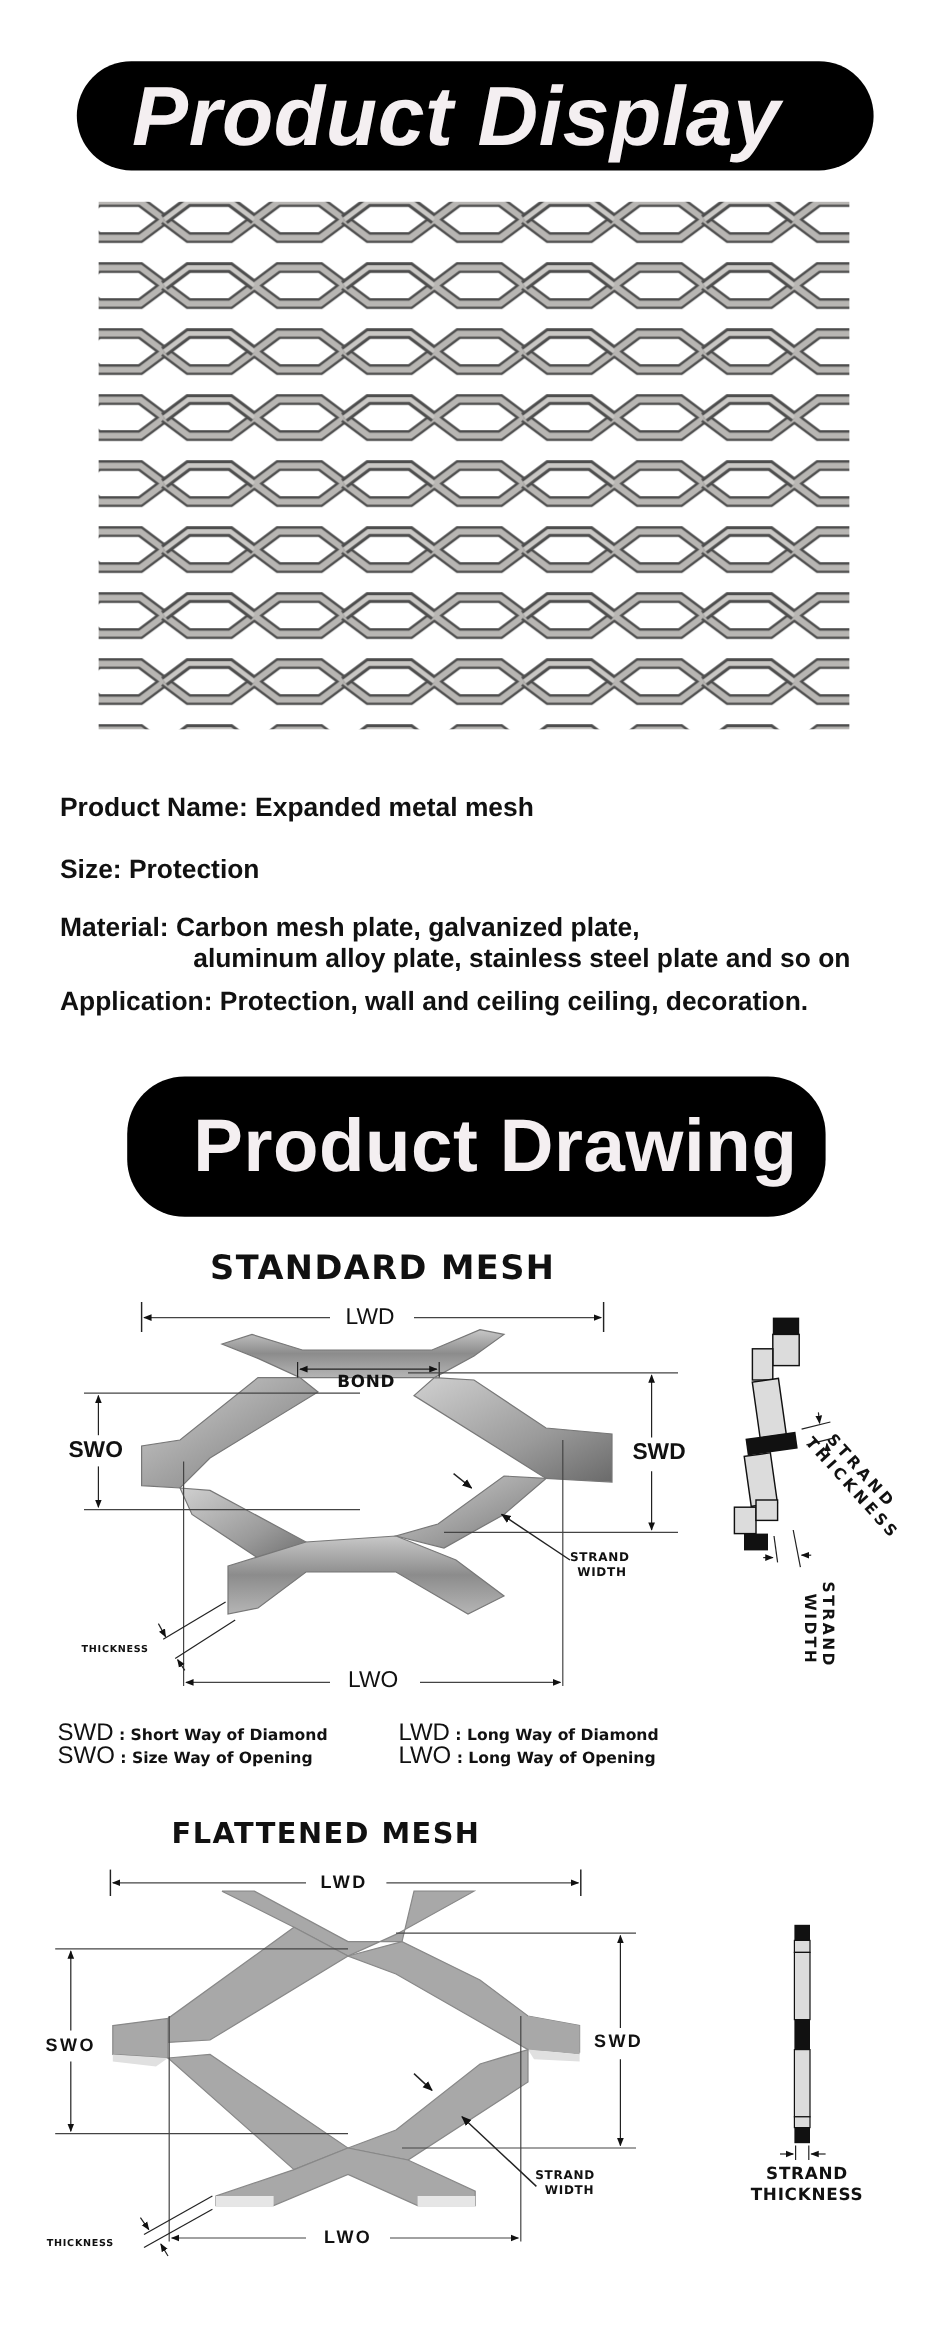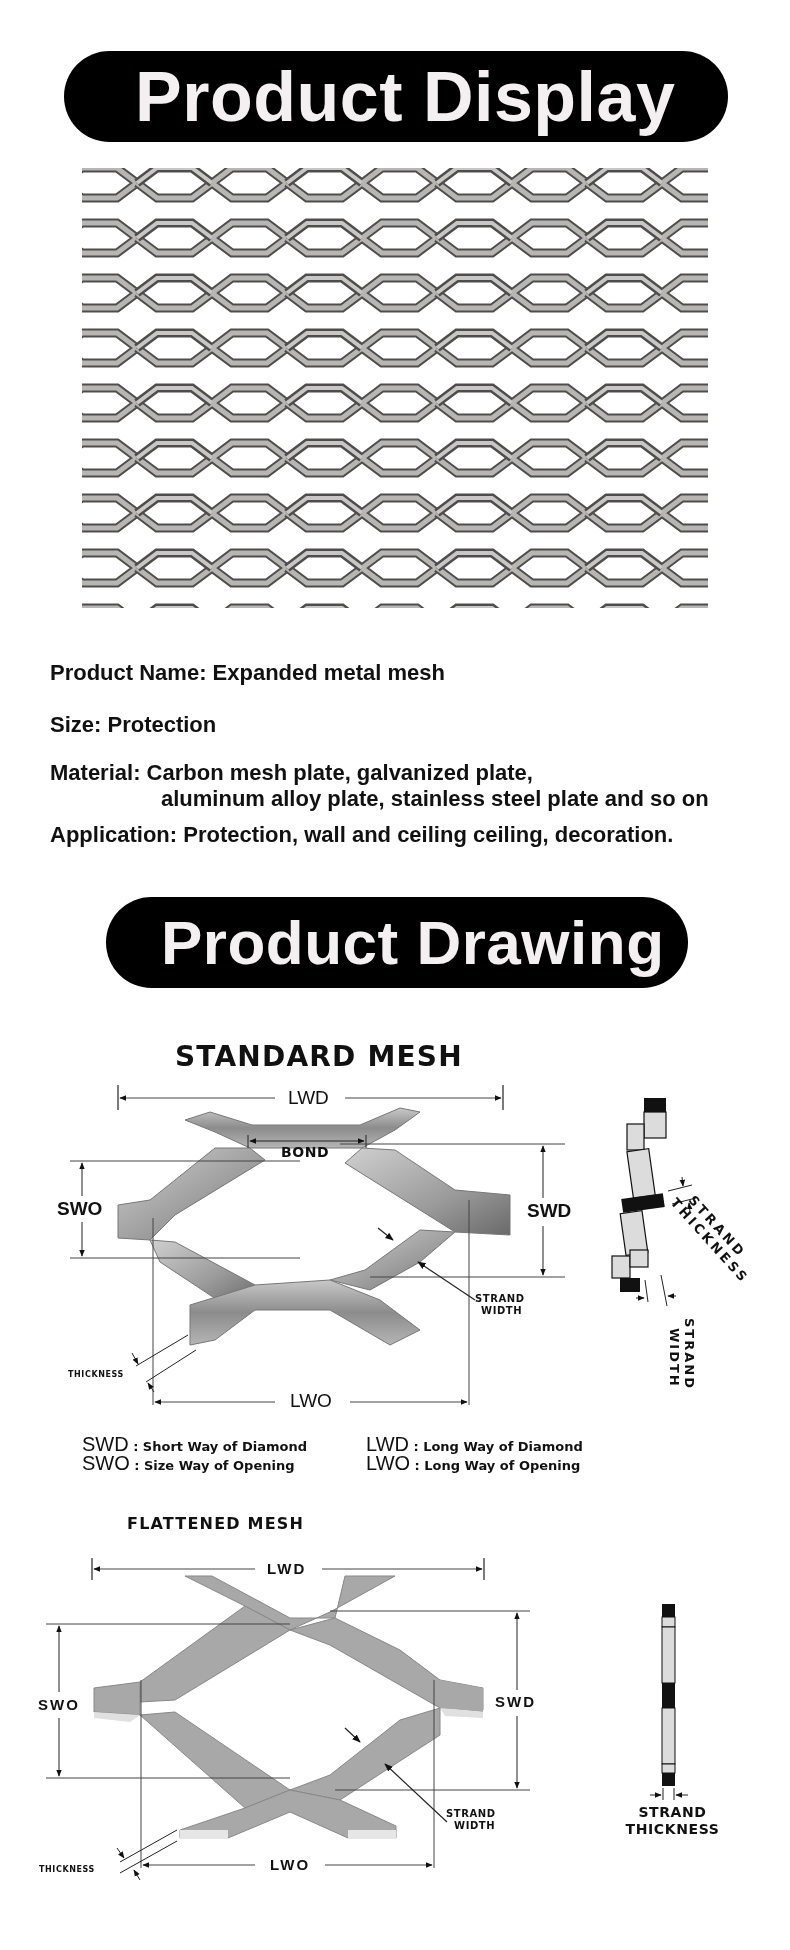--- a/index.html
+++ b/index.html
@@ -5,30 +5,30 @@
   html, body { margin: 0; padding: 0; background: #ffffff; }
   body { width: 790px; height: 1950px; position: relative; overflow: hidden; font-family: "Liberation Sans", sans-serif; color: #000; }
   .pill { position: absolute; background: #000; border-radius: 48px; display: flex; align-items: center; }
   .pill-title { color: #f4eff1; font-family: "Liberation Sans", sans-serif; font-weight: bold; white-space: nowrap; letter-spacing: 0.5px; }
   .info { position: absolute; left: 50px; font-size: 22px; font-weight: bold; white-space: nowrap; color: #111; line-height: 26px; margin-top: 10px; }
   .info .indent { display: block; padding-left: 111px; }
   .mesh-photo { position: absolute; left: 82px; top: 168px; width: 626px; height: 440px; background: #fff; overflow: hidden; }
   .dtitle { position: absolute; font-family: "DejaVu Sans", sans-serif; font-weight: bold; letter-spacing: 1.2px; white-space: nowrap; color: #111; }
   .lbl { position: absolute; font-family: "Liberation Sans", sans-serif; white-space: nowrap; color: #111; }
   .lbl-sm { position: absolute; font-family: "DejaVu Sans", sans-serif; font-weight: bold; font-size: 10px; letter-spacing: 0.6px; white-space: nowrap; color: #111; line-height: 12px; }
-  .legend { position: absolute; white-space: nowrap; color: #111; line-height: 17px; margin-left: 34px; }
+  .legend { position: absolute; white-space: nowrap; color: #111; line-height: 17px; }
   .legend .abbr { font-family: "Liberation Sans", sans-serif; font-size: 20px; }
   .legend .def { font-family: "DejaVu Sans", sans-serif; font-weight: bold; font-size: 13px; }
   svg { position: absolute; overflow: visible; }
 </style>
 </head>
 <body>
 
 <div class="pill" style="left:64px; top:51px; width:664px; height:91px;">
-  <span class="pill-title" style="font-size:70px; margin-left:71px;">Product Display</span>
+  <span class="pill-title" style="font-size:70px; margin-left:46px;font-style:italic;">Product Display</span>
 </div>
 
 <div class="mesh-photo">
   <svg width="626" height="440" viewBox="0 0 626 440" style="left:0;top:0;">
     <defs>
       <pattern id="meshPat" x="-20" y="-12" width="150" height="55" patternUnits="userSpaceOnUse">
         <path d="M0 27 L20 12 L55 12 L75 27 L55 42 L20 42 Z" fill="none" stroke="#4d4d4d" stroke-width="9"></path>
         <path d="M0 27 L20 12 L55 12 L75 27 L55 42 L20 42 Z" fill="none" stroke="#b8b6b3" stroke-width="5"></path>
         <path d="M75 27 L95 42 L130 42 L150 27" fill="none" stroke="#4d4d4d" stroke-width="9"></path>
         <path d="M75 27 L95 42 L130 42 L150 27" fill="none" stroke="#b8b6b3" stroke-width="5"></path>
@@ -43,21 +43,21 @@
 </div>
 
 <div class="info" style="top:650px;">Product Name: Expanded metal mesh</div>
 <div class="info" style="top:702px;">Size: Protection</div>
 <div class="info" style="top:750px;">
   <span>Material: Carbon mesh plate, galvanized plate,</span>
   <span class="indent">aluminum alloy plate, stainless steel plate and so on</span>
 </div>
 <div class="info" style="top:812px;">Application: Protection, wall and ceiling ceiling, decoration.</div>
 
-<div class="pill" style="left:106px; top:897px; width:582px; height:91px;">
+<div class="pill" style="left:106px; top:897px; width:582px; height:117px;">
   <span class="pill-title" style="font-size:62px; margin-left:55px;">Product Drawing</span>
 </div>
 
 <div class="dtitle" style="left:175px; top:1040px; font-size:28px;">STANDARD MESH</div>
 
 <svg width="790" height="1950" viewBox="0 0 790 1950" style="left:0;top:0;">
   <defs>
     <linearGradient id="gMetal" x1="0" y1="0" x2="0" y2="1">
       <stop offset="0" stop-color="#c8c8c8"></stop>
       <stop offset="0.5" stop-color="#8c8c8c"></stop>
@@ -230,21 +230,21 @@
 
 <div class="legend" style="left:48px; top:1436px;">
   <div><span class="abbr">SWD</span> <span class="def">: Short Way of Diamond</span></div>
   <div><span class="abbr">SWO</span> <span class="def">: Size Way of Opening</span></div>
 </div>
 <div class="legend" style="left:332px; top:1436px;">
   <div><span class="abbr">LWD</span> <span class="def">: Long Way of Diamond</span></div>
   <div><span class="abbr">LWO</span> <span class="def">: Long Way of Opening</span></div>
 </div>
 
-<div class="dtitle" style="left:127px; top:1514px; font-size:16px;">FLATTENED MESH</div>
+<div class="dtitle" style="left:143px; top:1514px; font-size:24px;">FLATTENED MESH</div>
 <div class="lbl" style="left:267px; top:1560px; font-size:15px; font-weight:bold; letter-spacing:2px;">LWD</div>
 <div class="lbl" style="left:38px; top:1696px; font-size:15px; font-weight:bold; letter-spacing:2px;">SWO</div>
 <div class="lbl" style="left:495px; top:1693px; font-size:15px; font-weight:bold; letter-spacing:2px;">SWD</div>
 <div class="lbl-sm" style="left:446px; top:1808px;">
   <div>STRAND</div>
   <div style="padding-left:8px;">WIDTH</div>
 </div>
 <div class="lbl-sm" style="left:39px; top:1864px; font-size:8px;">THICKNESS</div>
 <div class="lbl" style="left:270px; top:1856px; font-size:15px; font-weight:bold; letter-spacing:2px;">LWO</div>
 <div class="lbl-sm" style="left:610px; top:1804px; font-size:14px; line-height:17px; text-align:center; width:125px;">

